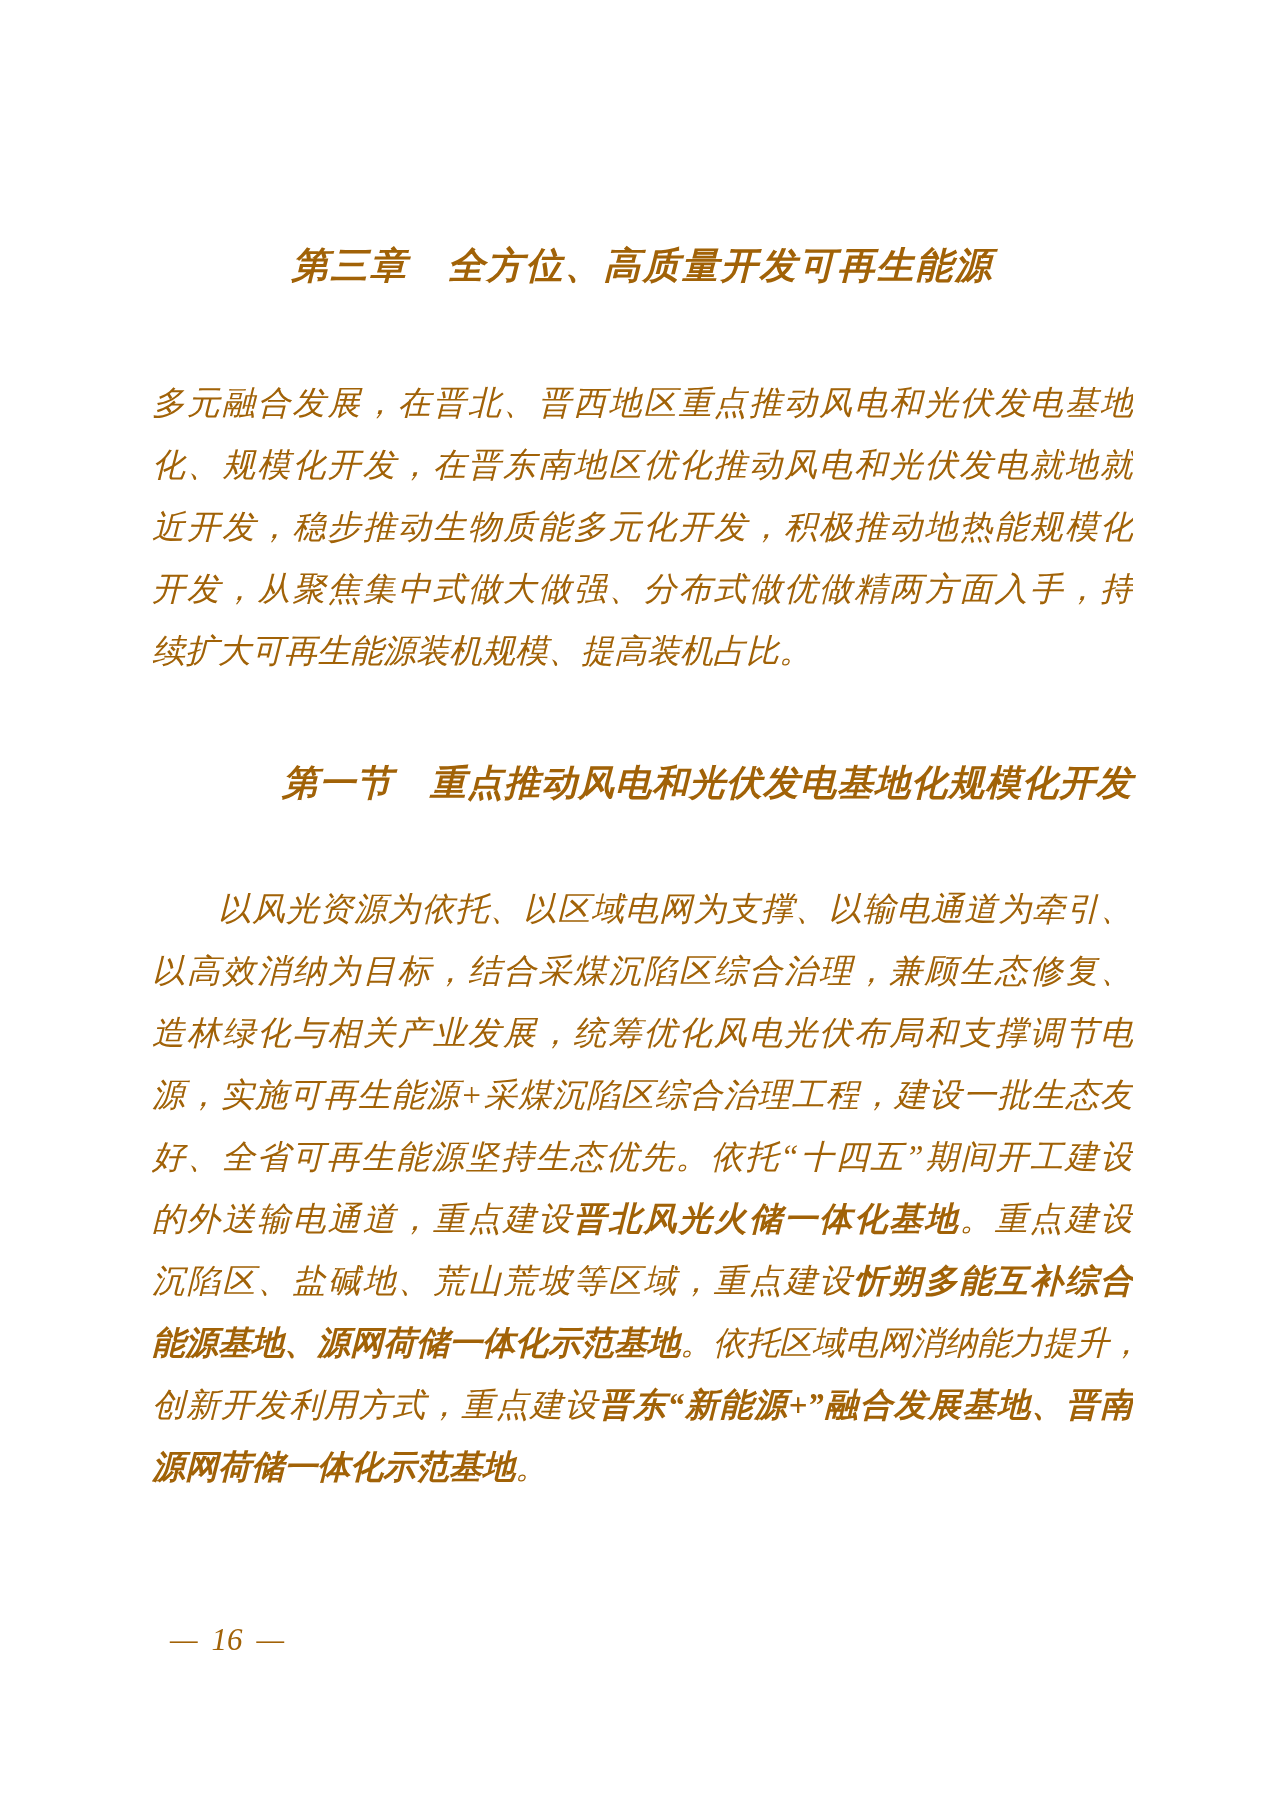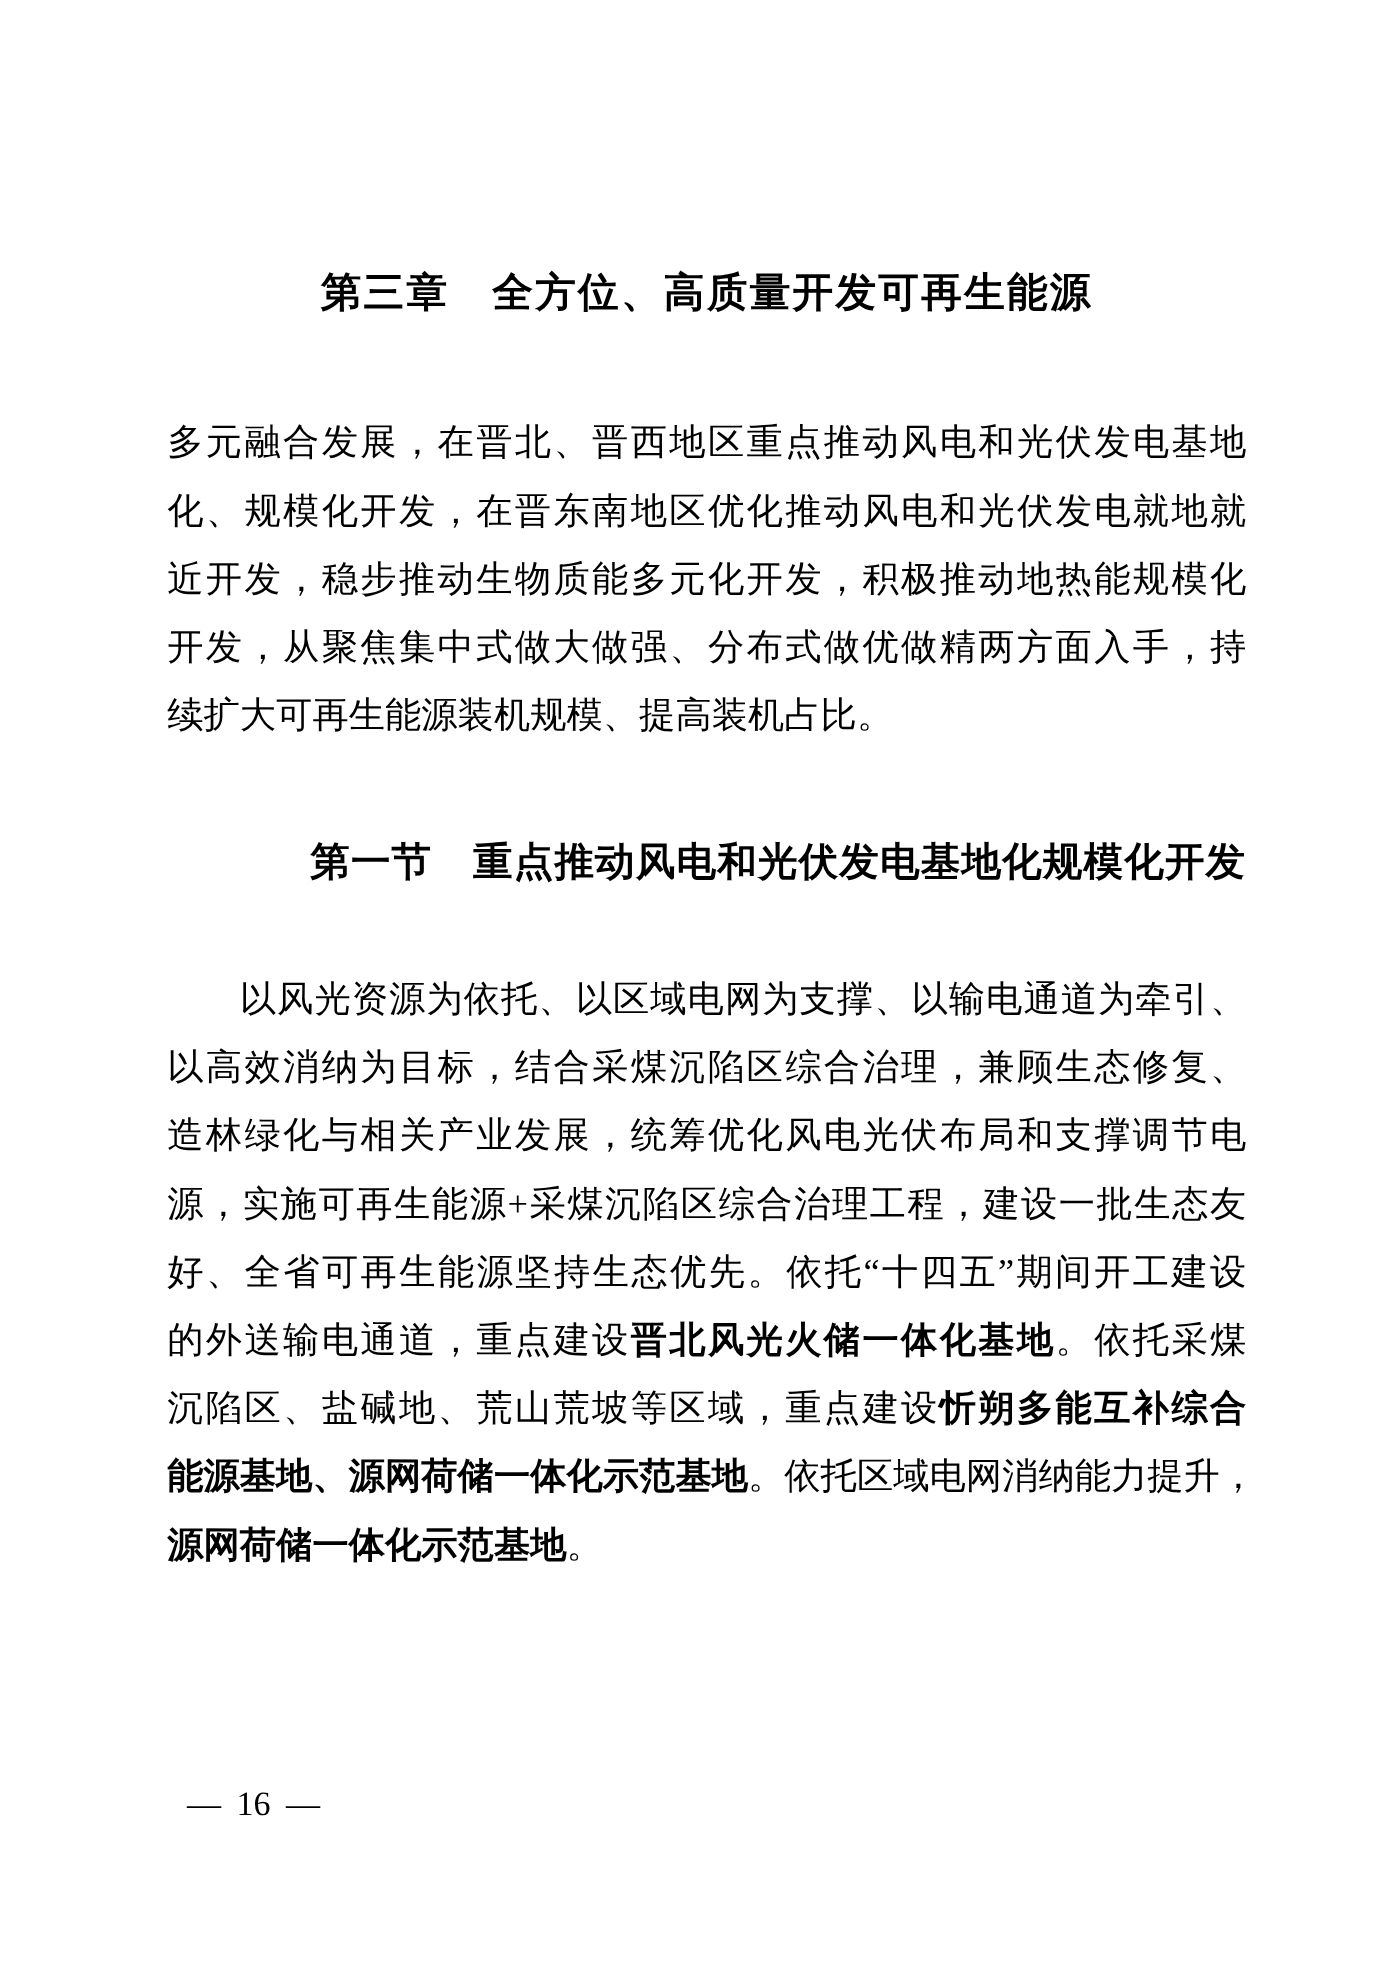--- a/index.html
+++ b/index.html
@@ -5,24 +5,25 @@
   html, body {
     margin: 0;
     padding: 0;
     background: #ffffff;
   }
   .page {
     position: relative;
     width: 1273px;
     height: 1800px;
     background: #ffffff;
-    color: #000000;
+    color: #a16207;
     font-family: "Liberation Serif", "DejaVu Serif", serif;
     overflow: hidden;
     box-sizing: border-box;
+    font-style: italic;
   }
   .content {
     position: absolute;
     left: 152px;
     right: 140px;
     top: 0;
   }
   .chapter-title {
     margin: 0;
     padding-top: 242px;
@@ -102,23 +103,24 @@
       </div>
 
     <h2 class="section-title">第一节　重点推动风电和光伏发电基地化规模化开发</h2>
 
     <div class="para para-2">
         <div class="line first-line"><span>以风光资源为依托、以区域电网为支撑、以输电通道为牵引、</span></div>
         <div class="line"><span>以高效消纳为目标，结合采煤沉陷区综合治理，兼顾生态修复、</span></div>
         <div class="line"><span>造林绿化与相关产业发展，统筹优化风电光伏布局和支撑调节电</span></div>
         <div class="line"><span>源，实施可再生能源+采煤沉陷区综合治理工程，建设一批生态友</span></div>
         <div class="line"><span>好、全省可再生能源坚持生态优先。依托“十四五”期间开工建设</span></div>
-        <div class="line"><span>的外送输电通道，重点建设</span><span class="bold">晋北风光火储一体化基地</span><span>。依托采煤</span></div>
+        <div class="line"><span>的外送输电通道，重点建设</span><span class="bold">晋北风光火储一体化基地</span><span>。重点建设</span></div>
         <div class="line"><span>沉陷区、盐碱地、荒山荒坡等区域，重点建设</span><span class="bold">忻朔多能互补综合</span></div>
         <div class="line"><span class="bold">能源基地、源网荷储一体化示范基地</span><span>。依托区域电网消纳能力提升，</span></div>
+        <div class="line"><span>创新开发利用方式，重点建设</span><span class="bold">晋东“新能源+”融合发展基地、晋南</span></div>
         <div class="line last-line"><span class="bold">源网荷储一体化示范基地</span><span>。</span></div>
       </div>
 
   </div>
 
   <div class="footer">
     <span class="dash">—</span>
     <span class="pagenum">16</span>
     <span class="dash">—</span>
   </div>

